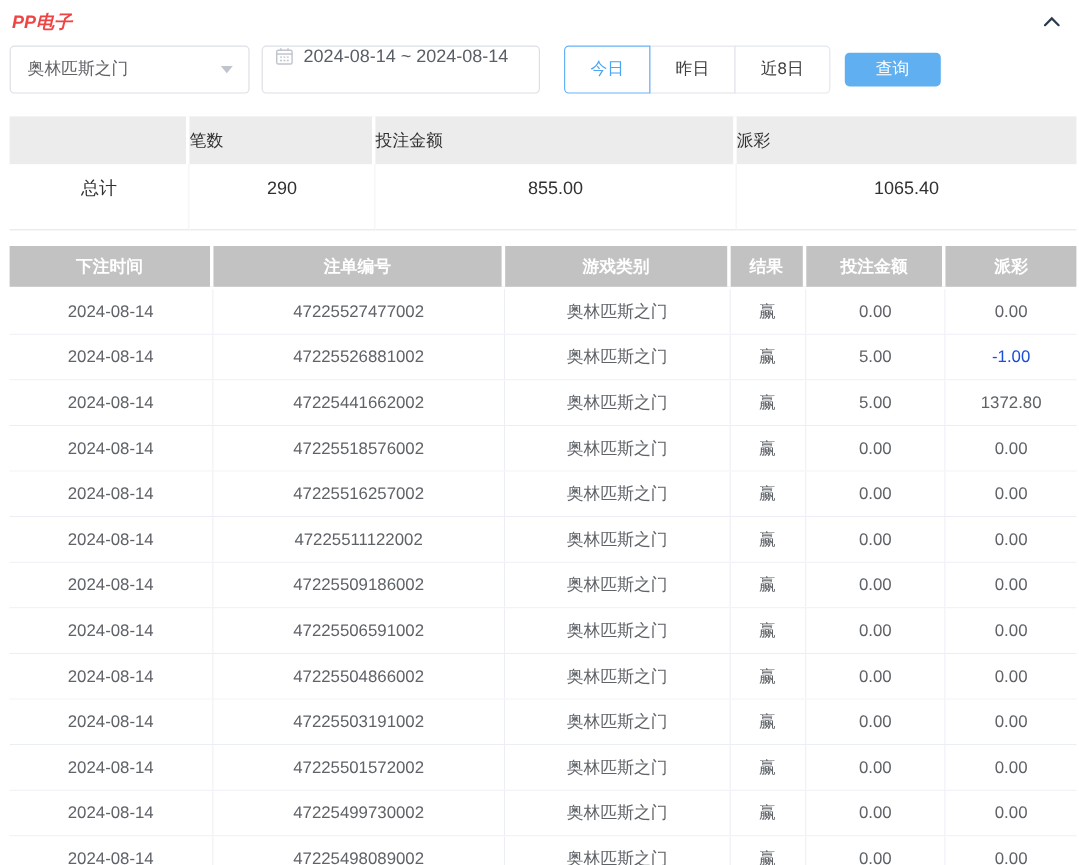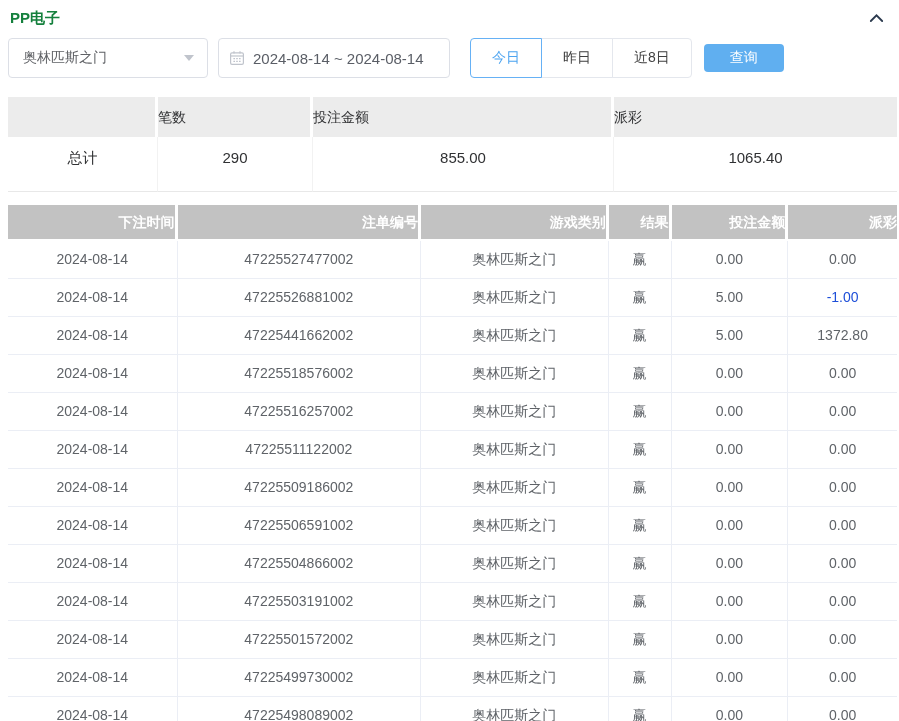--- a/index.html
+++ b/index.html
@@ -8,33 +8,33 @@
     width:899px; height:721px; overflow:hidden;
     background:#fff;
     font-family:"Liberation Sans","DejaVu Sans",sans-serif;
     color:#303133;
   }
   
   .panel-header{
     display:flex; justify-content:space-between; align-items:center;
     padding:9px 14px 0 10px; height:27px;
   }
-  .panel-title{ font-size:15px; font-weight:bold; color:#15803d; }
+  .panel-title{ font-size:15px; font-weight:bold; color:#ef4444;font-style:italic; }
   .collapse-btn{ background:none;border:none;padding:0;cursor:pointer;line-height:0; }
   
   .filter-bar{ display:flex; align-items:center; margin:11px 0 0 8px; height:40px; }
   .select-box{
     width:200px; height:40px; border:1px solid #dcdfe6; border-radius:4px;
     display:flex; align-items:center; justify-content:space-between;
     padding:0 13px 0 14px; color:#606266; font-size:14px; cursor:pointer; background:#fff;
   }
   .caret-down{ width:0;height:0;border-left:5px solid transparent;border-right:5px solid transparent;border-top:6px solid #c0c4cc; }
   .date-box{
     margin-left:10px; width:232px; height:40px; border:1px solid #dcdfe6; border-radius:4px;
-    display:flex; align-items:center; gap:8px; padding:0 10px;
+    display:flex; align-items:flex-start; gap:8px; padding:0 10px;
     color:#5a5e66; font-size:15px; cursor:pointer; background:#fff;
   }
   .btn-group{ margin-left:20px; display:flex; }
   .qbtn{
     height:40px; padding:0 21px; background:#fff; font-size:14px;
     border:1px solid #e4e7ed; color:#404040; cursor:pointer; margin-left:-1px;
     font-family:inherit;
   }
   .qbtn:first-child{ border-radius:4px 0 0 4px; margin-left:0; }
   .qbtn:last-child{ border-radius:0 4px 4px 0; }
@@ -55,21 +55,21 @@
     background:#fff; height:55px; line-height:41px; text-align:center;
     color:#303133; font-size:15px; border-bottom:1px solid #e8e8e8; border-right:1px solid #f2f2f2;
   }
   .srow .scell:last-child{ border-right:none; }
   
   .bets{ margin:13px 2px 0 8px; }
   .bgrid{ display:grid; grid-template-columns:170fr 244fr 188fr 63fr 117fr 109fr; }
   .bhead{ margin-bottom:2px; }
   .bhead .bcell{
     background:#c2c2c2; color:#fff; font-weight:bold; font-size:14px;
-    height:34px; line-height:34px; text-align:right; border-right:3px solid #fff;
+    height:34px; line-height:34px; text-align:center; border-right:3px solid #fff;
   }
   .bhead .bcell:last-child{ border-right:none; }
   .trow{ border-bottom:1px solid #ebeef5; }
   .tcell{
     background:#fff; height:37px; line-height:37px; text-align:center;
     color:#5f6368; font-size:14px; border-right:1px solid #ebeef5;
     overflow:hidden; white-space:nowrap;
   }
   .tcell:last-child{ border-right:none; }
   .tcell.neg{ color:#1d4ed8; }

